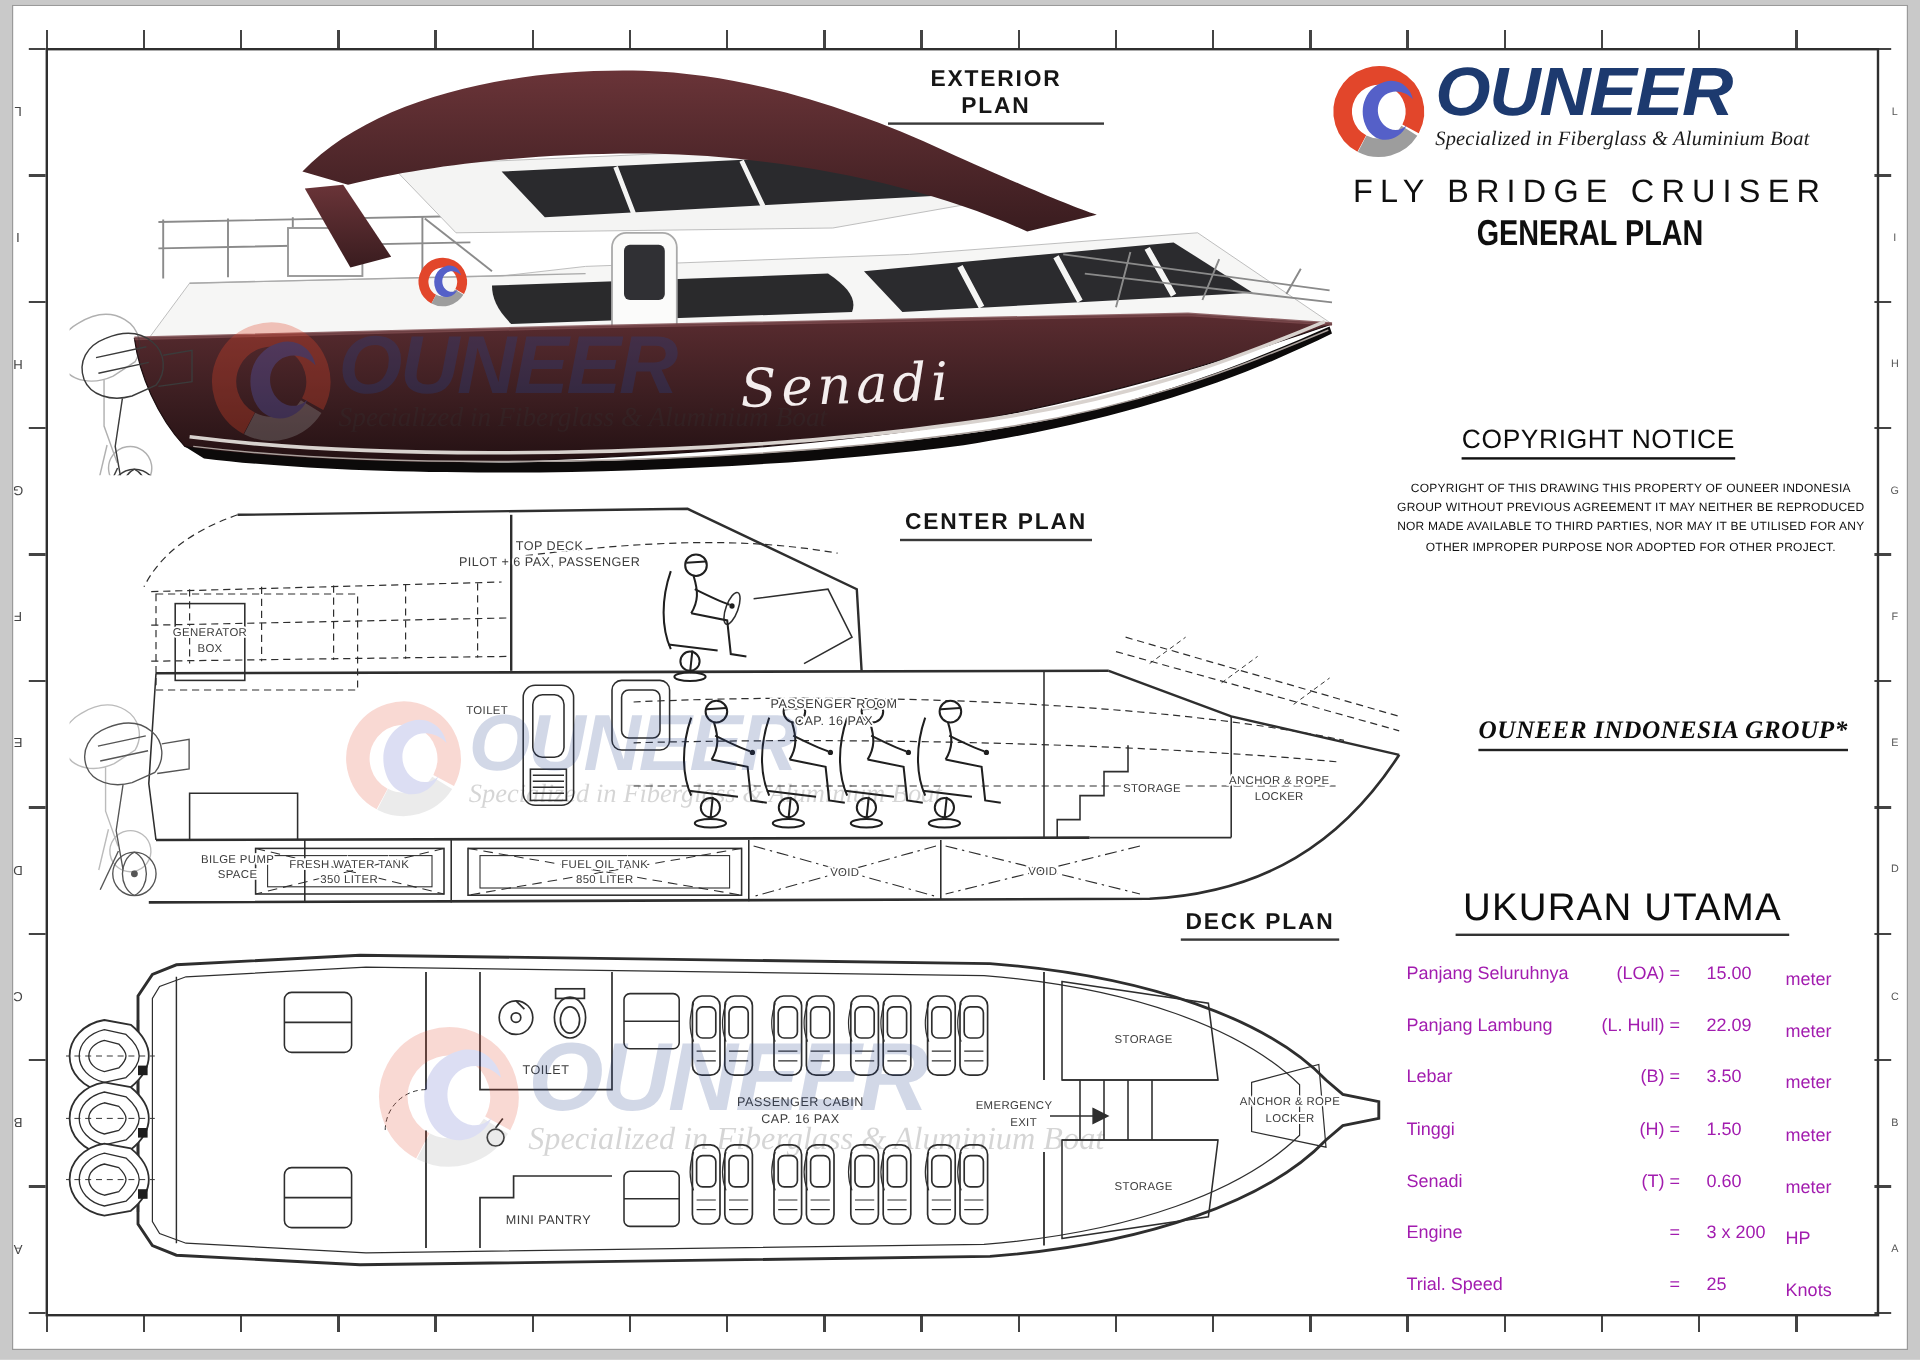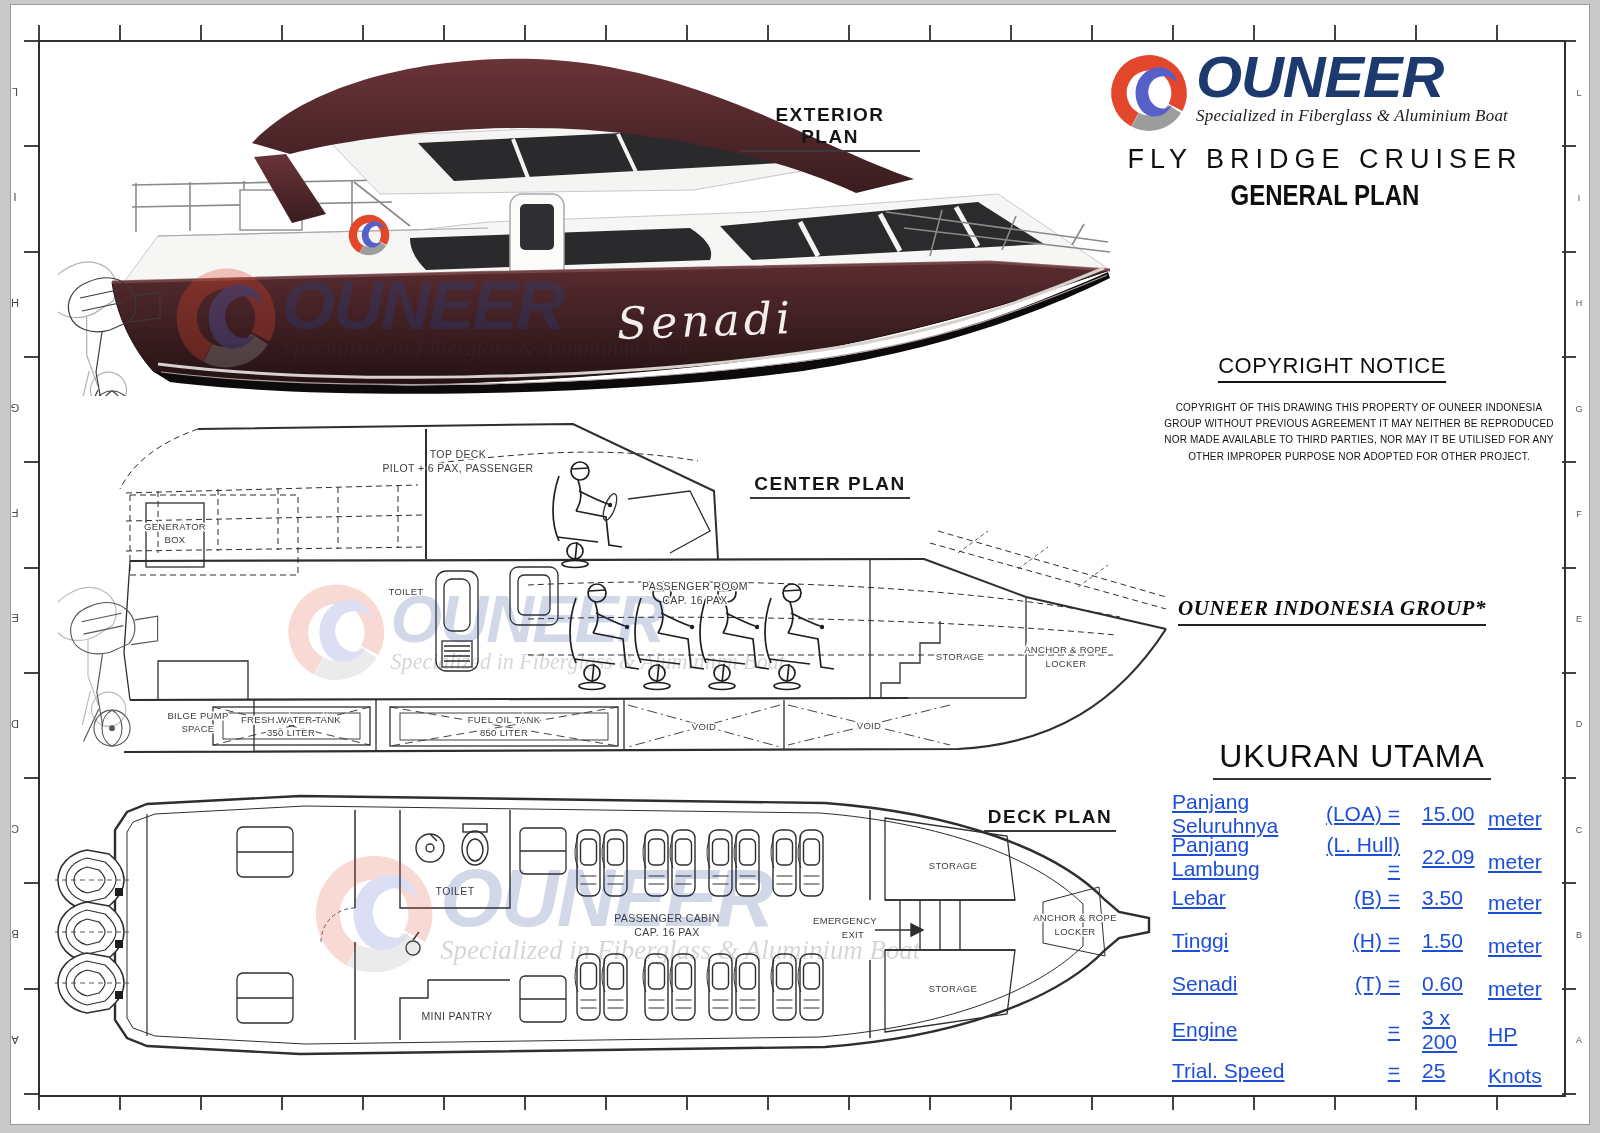--- a/index.html
+++ b/index.html
@@ -19,47 +19,47 @@
   .letters{display:flex;flex-direction:column;width:18px;height:1053px;top:40px;}
   .letters span{flex:1;display:flex;align-items:center;justify-content:center;
     color:#444;font-size:11px;}
   .letters.left{left:6px;}
   .letters.left span{transform:rotate(180deg);}
   .letters.right{left:1570px;}
   .letters.right span{font-size:9px;color:#555;}
 
   .plan-title{font-size:19px;font-weight:bold;letter-spacing:1.5px;color:#161616;
     text-align:center;}
-  .plan-title span{display:inline-block;border-bottom:2px solid #3a3a3a;padding:0 4px 2px 4px;margin-top:48px;}
+  .plan-title span{display:inline-block;border-bottom:2px solid #3a3a3a;padding:0 4px 2px 4px;}
 
   
   .logo-row{left:1106px;top:50px;width:436px;display:flex;align-items:flex-start;}
   .logo-icon{width:86px;height:86px;flex:0 0 auto;}
   .logo-text{margin-left:4px;}
   .brand{font-size:57px;font-weight:bold;font-style:italic;color:#1d3a6f;
     letter-spacing:-1px;line-height:0.95;transform:scaleX(1.04);transform-origin:left;}
   .tagline{font-family:"Liberation Serif",serif;font-style:italic;font-size:17px;
     color:#1b1b1b;margin-top:2px;letter-spacing:0.2px;}
   .title1{left:1100px;top:144px;width:450px;text-align:center;font-size:27px;color:#0f0f0f;
     letter-spacing:6px;font-weight:normal;}
   .title2{left:1100px;top:178px;width:450px;text-align:center;font-size:30px;color:#0f0f0f;
     font-weight:bold;transform:scaleX(0.8);}
   .cp-head{left:1130px;top:353px;width:404px;text-align:center;font-size:22px;font-weight:normal;color:#0e0e0e;}
   .cp-head span{display:inline-block;border-bottom:2px solid #111;padding-bottom:2px;letter-spacing:0.5px;}
   .cp-body{left:1128px;top:400px;width:406px;text-align:center;font-size:10px;line-height:1.62;
     color:#101010;letter-spacing:0.2px;margin-left:28px;}
-  .group-line{left:1124px;top:596px;width:416px;text-align:center;}
+  .group-line{left:1124px;top:596px;width:416px;text-align:right;}
   .group-line span{display:inline-block;font-family:"Liberation Serif",serif;font-weight:bold;
     font-style:italic;font-size:21px;color:#0d0d0d;border-bottom:2px solid #222;
     padding-bottom:3px;letter-spacing:0.5px;}
   .uk-head{left:1160px;top:738px;width:384px;text-align:center;font-size:32px;color:#0d0d0d;}
   .uk-head span{display:inline-block;border-bottom:2px solid #333;padding:0 6px 3px 6px;letter-spacing:1px;}
   .dims{left:1172px;top:790px;width:372px;}
   .dim-row{display:grid;grid-template-columns:1fr 96px 82px 56px;height:43.2px;
-    align-items:center;font-size:21px;color:#1d4ed8;text-decoration:underline;}
+    align-items:center;font-size:15px;color:#a21caf;}
   .dim-label{text-align:left;}
   .dim-symbol{text-align:right;padding-right:6px;}
   .dim-value{text-align:left;padding-left:16px;}
   .dim-unit{text-align:left;margin-top:10px;}
 
   
   .watermark{display:flex;align-items:center;pointer-events:none;}
   .wm-icon{flex:0 0 auto;}
   .wm-brand{font-size:72px;font-weight:bold;font-style:italic;color:#24418a;
     letter-spacing:-2px;line-height:0.9;display:block;}

